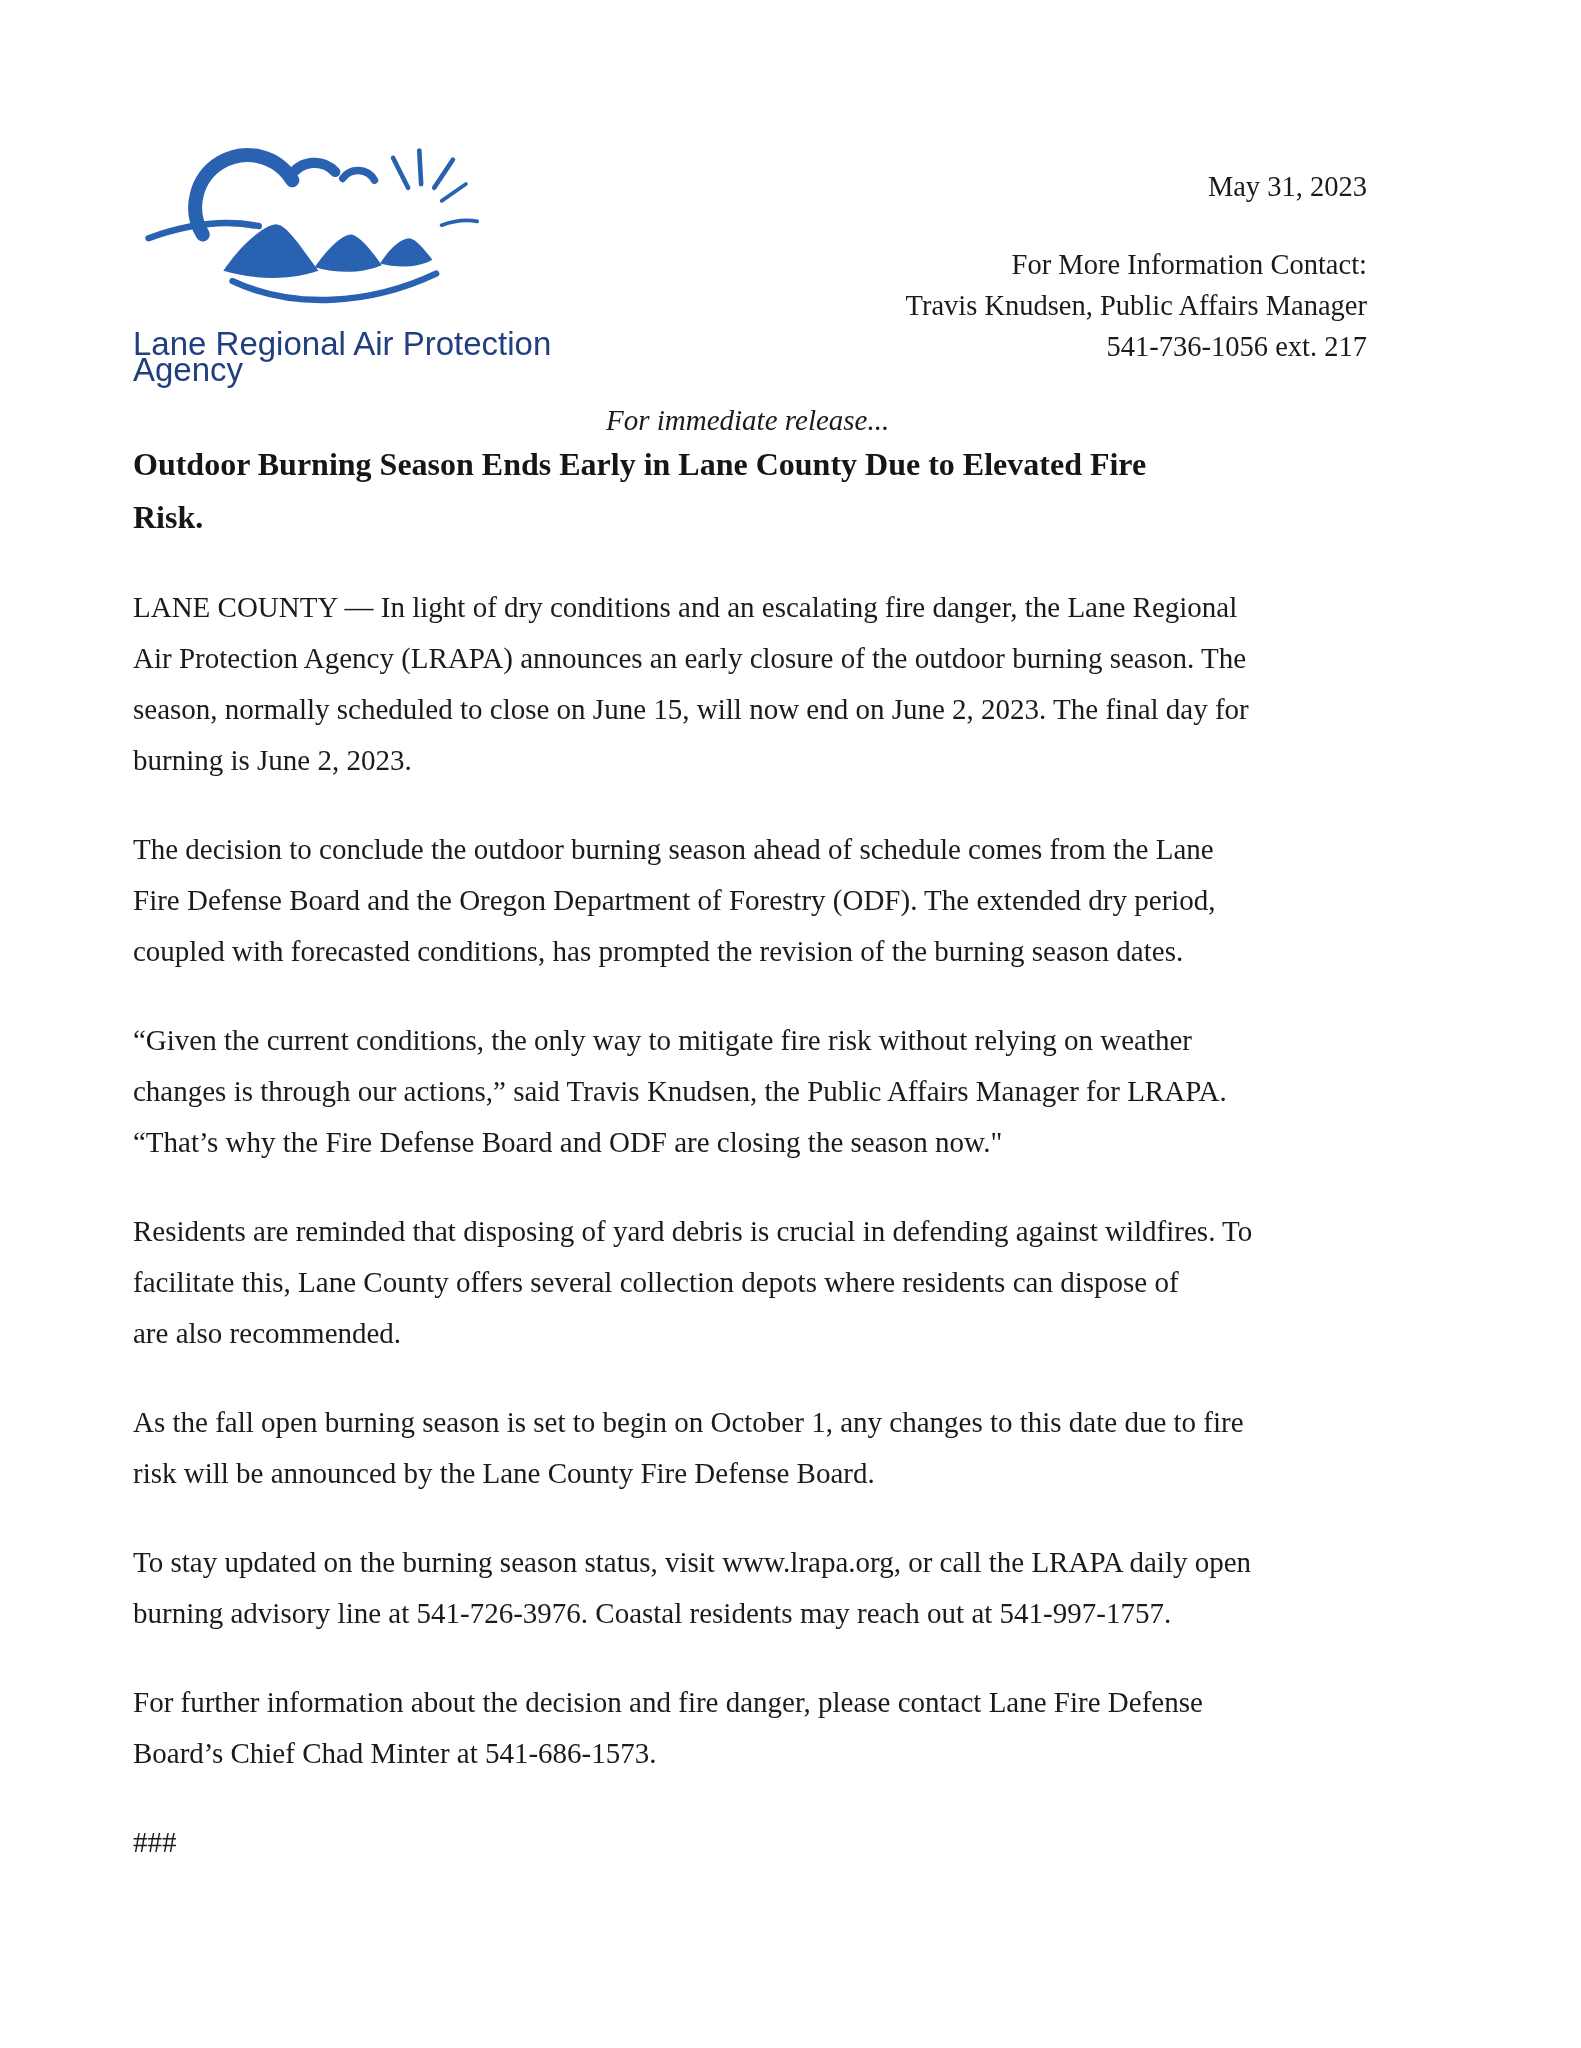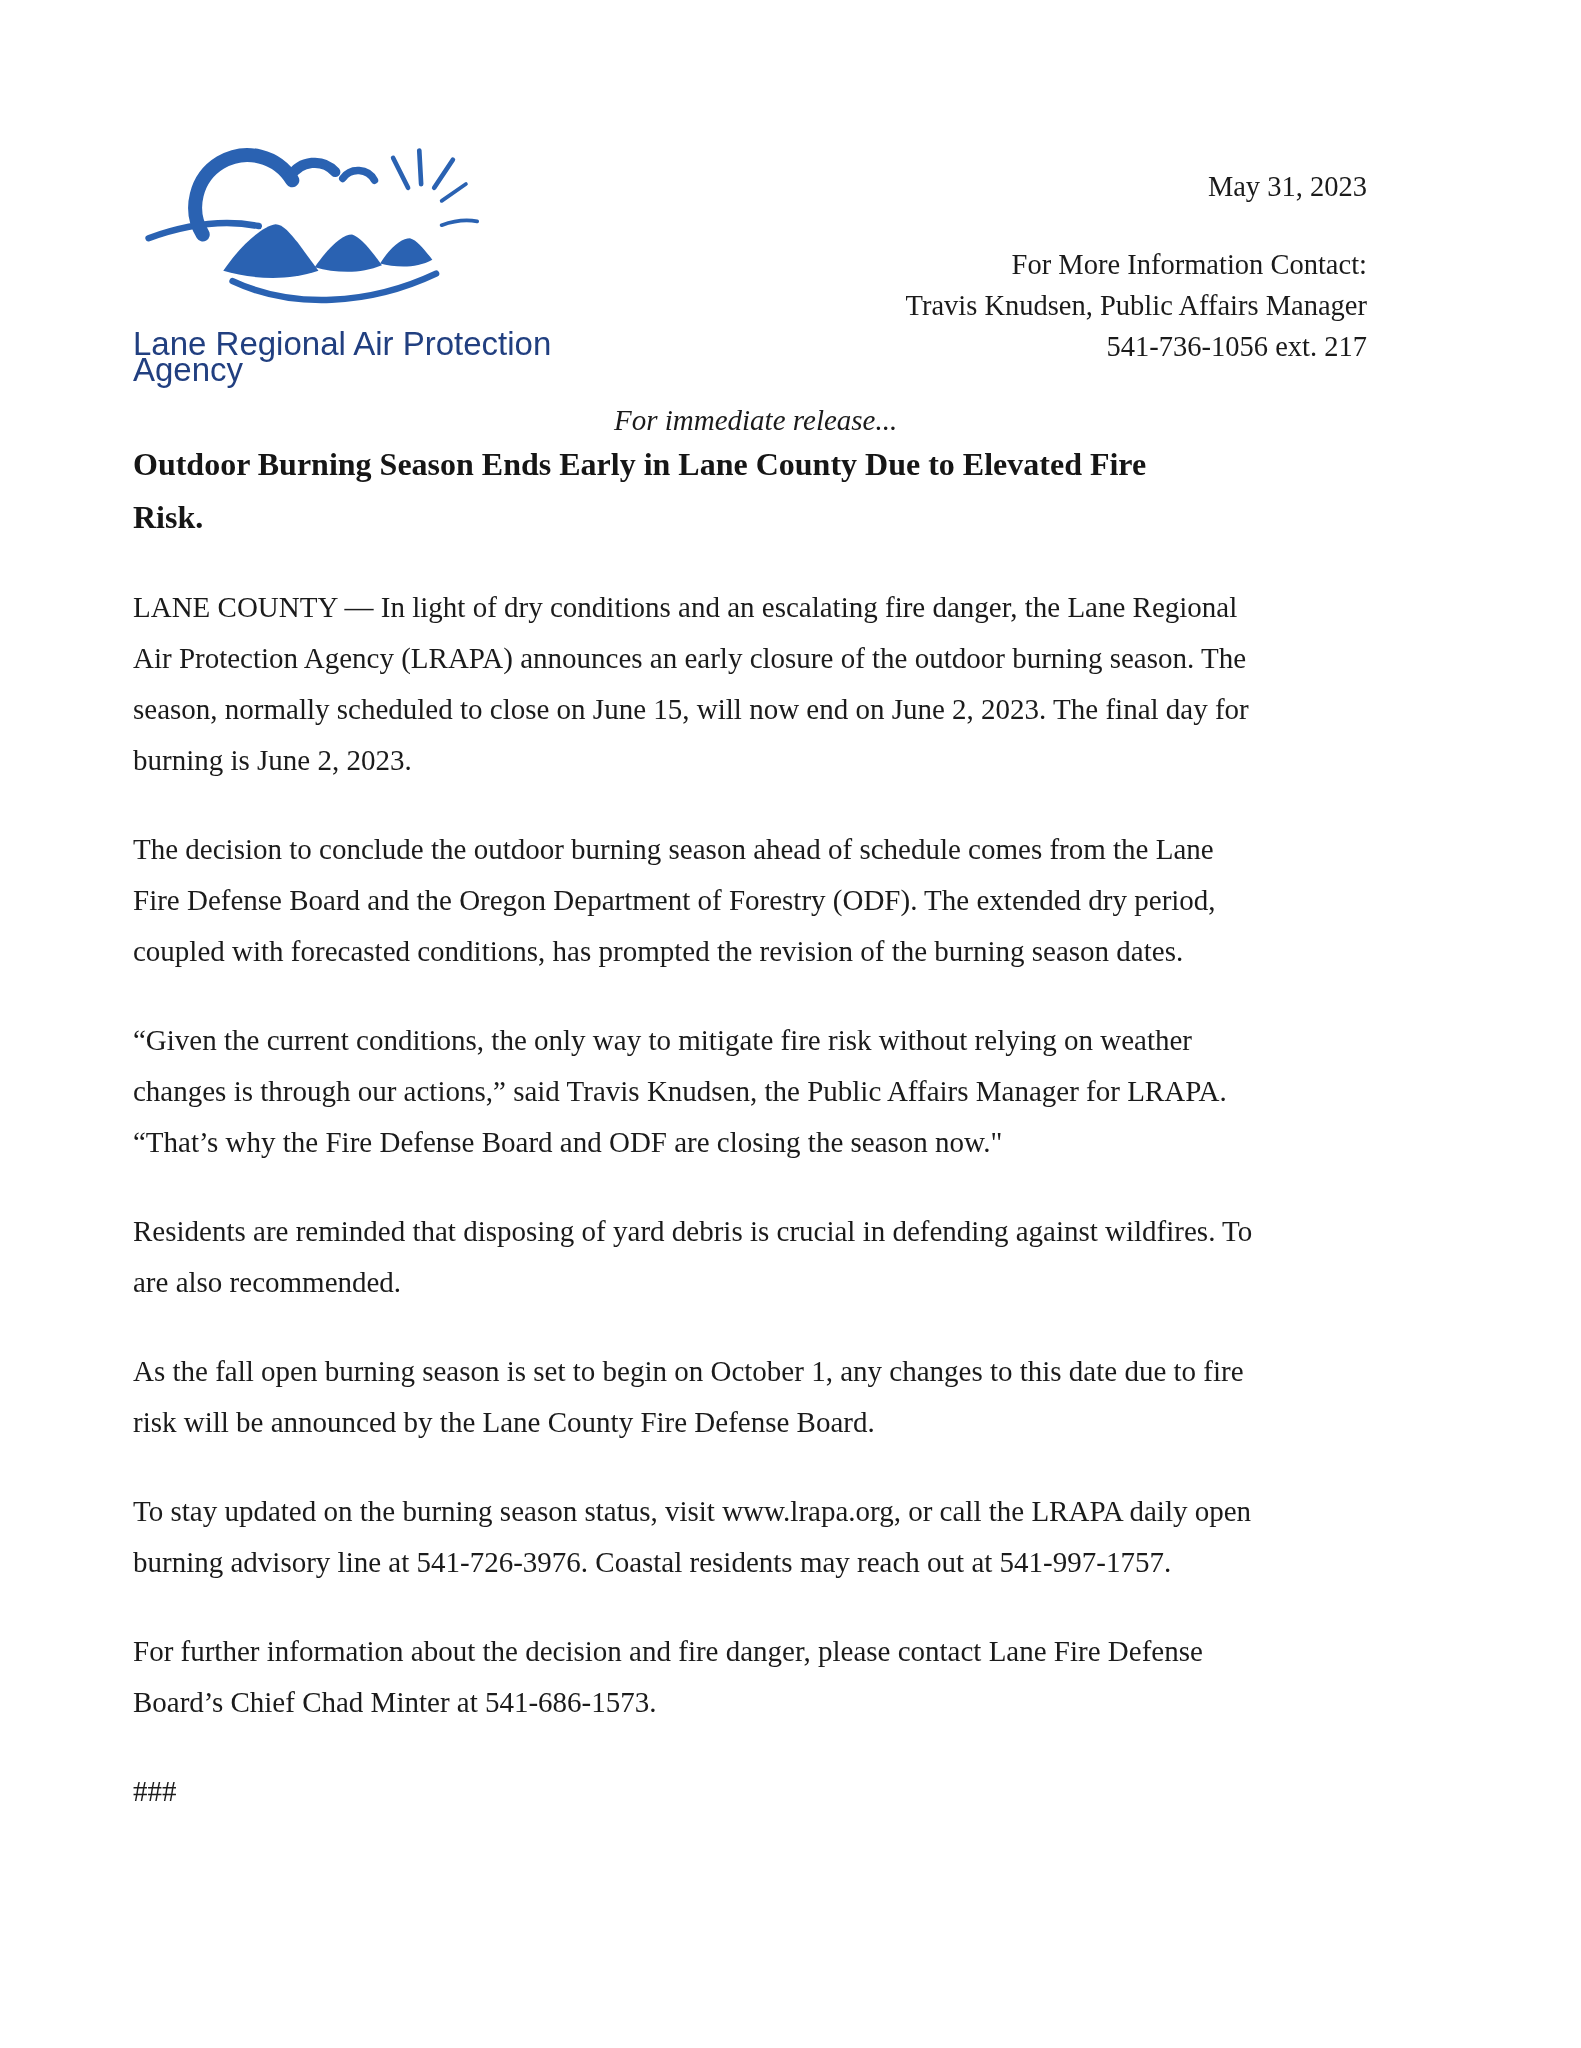--- a/index.html
+++ b/index.html
@@ -37,21 +37,21 @@
   .contact-block {
     position:absolute; top:166px; right:214px;
     text-align:right;
     font-size:28.5px; line-height:41px;
   }
   .doc-date { margin-bottom:37px; }
 
   
   .release-line {
     position:absolute; left:606px; top:403px;
-    font-style:italic; font-size:29px; line-height:34px;margin-left:8px;
+    font-style:italic; font-size:29px; line-height:34px;
   }
   .headline {
     position:absolute; left:133px; top:438px;
     margin:0; width:1250px;
     font-size:32px; font-weight:bold; line-height:53px;
     color:#161616;
   }
   .headline span { display:block; }
 
   
@@ -120,20 +120,21 @@
         <span class="bline">Fire Defense Board and the Oregon Department of Forestry (ODF). The extended dry period,</span>
         <span class="bline">coupled with forecasted conditions, has prompted the revision of the burning season dates.</span>
       </p>
       <p class="para">
         <span class="bline">“Given the current conditions, the only way to mitigate fire risk without relying on weather</span>
         <span class="bline">changes is through our actions,” said Travis Knudsen, the Public Affairs Manager for LRAPA.</span>
         <span class="bline">“That’s why the Fire Defense Board and ODF are closing the season now."</span>
       </p>
       <p class="para">
         <span class="bline">Residents are reminded that disposing of yard debris is crucial in defending against wildfires. To</span>
+        <span class="bline">facilitate this, Lane County offers several collection depots where residents can dispose of</span>
         <span class="bline">are also recommended.</span>
       </p>
       <p class="para">
         <span class="bline">As the fall open burning season is set to begin on October 1, any changes to this date due to fire</span>
         <span class="bline">risk will be announced by the Lane County Fire Defense Board.</span>
       </p>
       <p class="para">
         <span class="bline">To stay updated on the burning season status, visit www.lrapa.org, or call the LRAPA daily open</span>
         <span class="bline">burning advisory line at 541-726-3976. Coastal residents may reach out at 541-997-1757.</span>
       </p>

